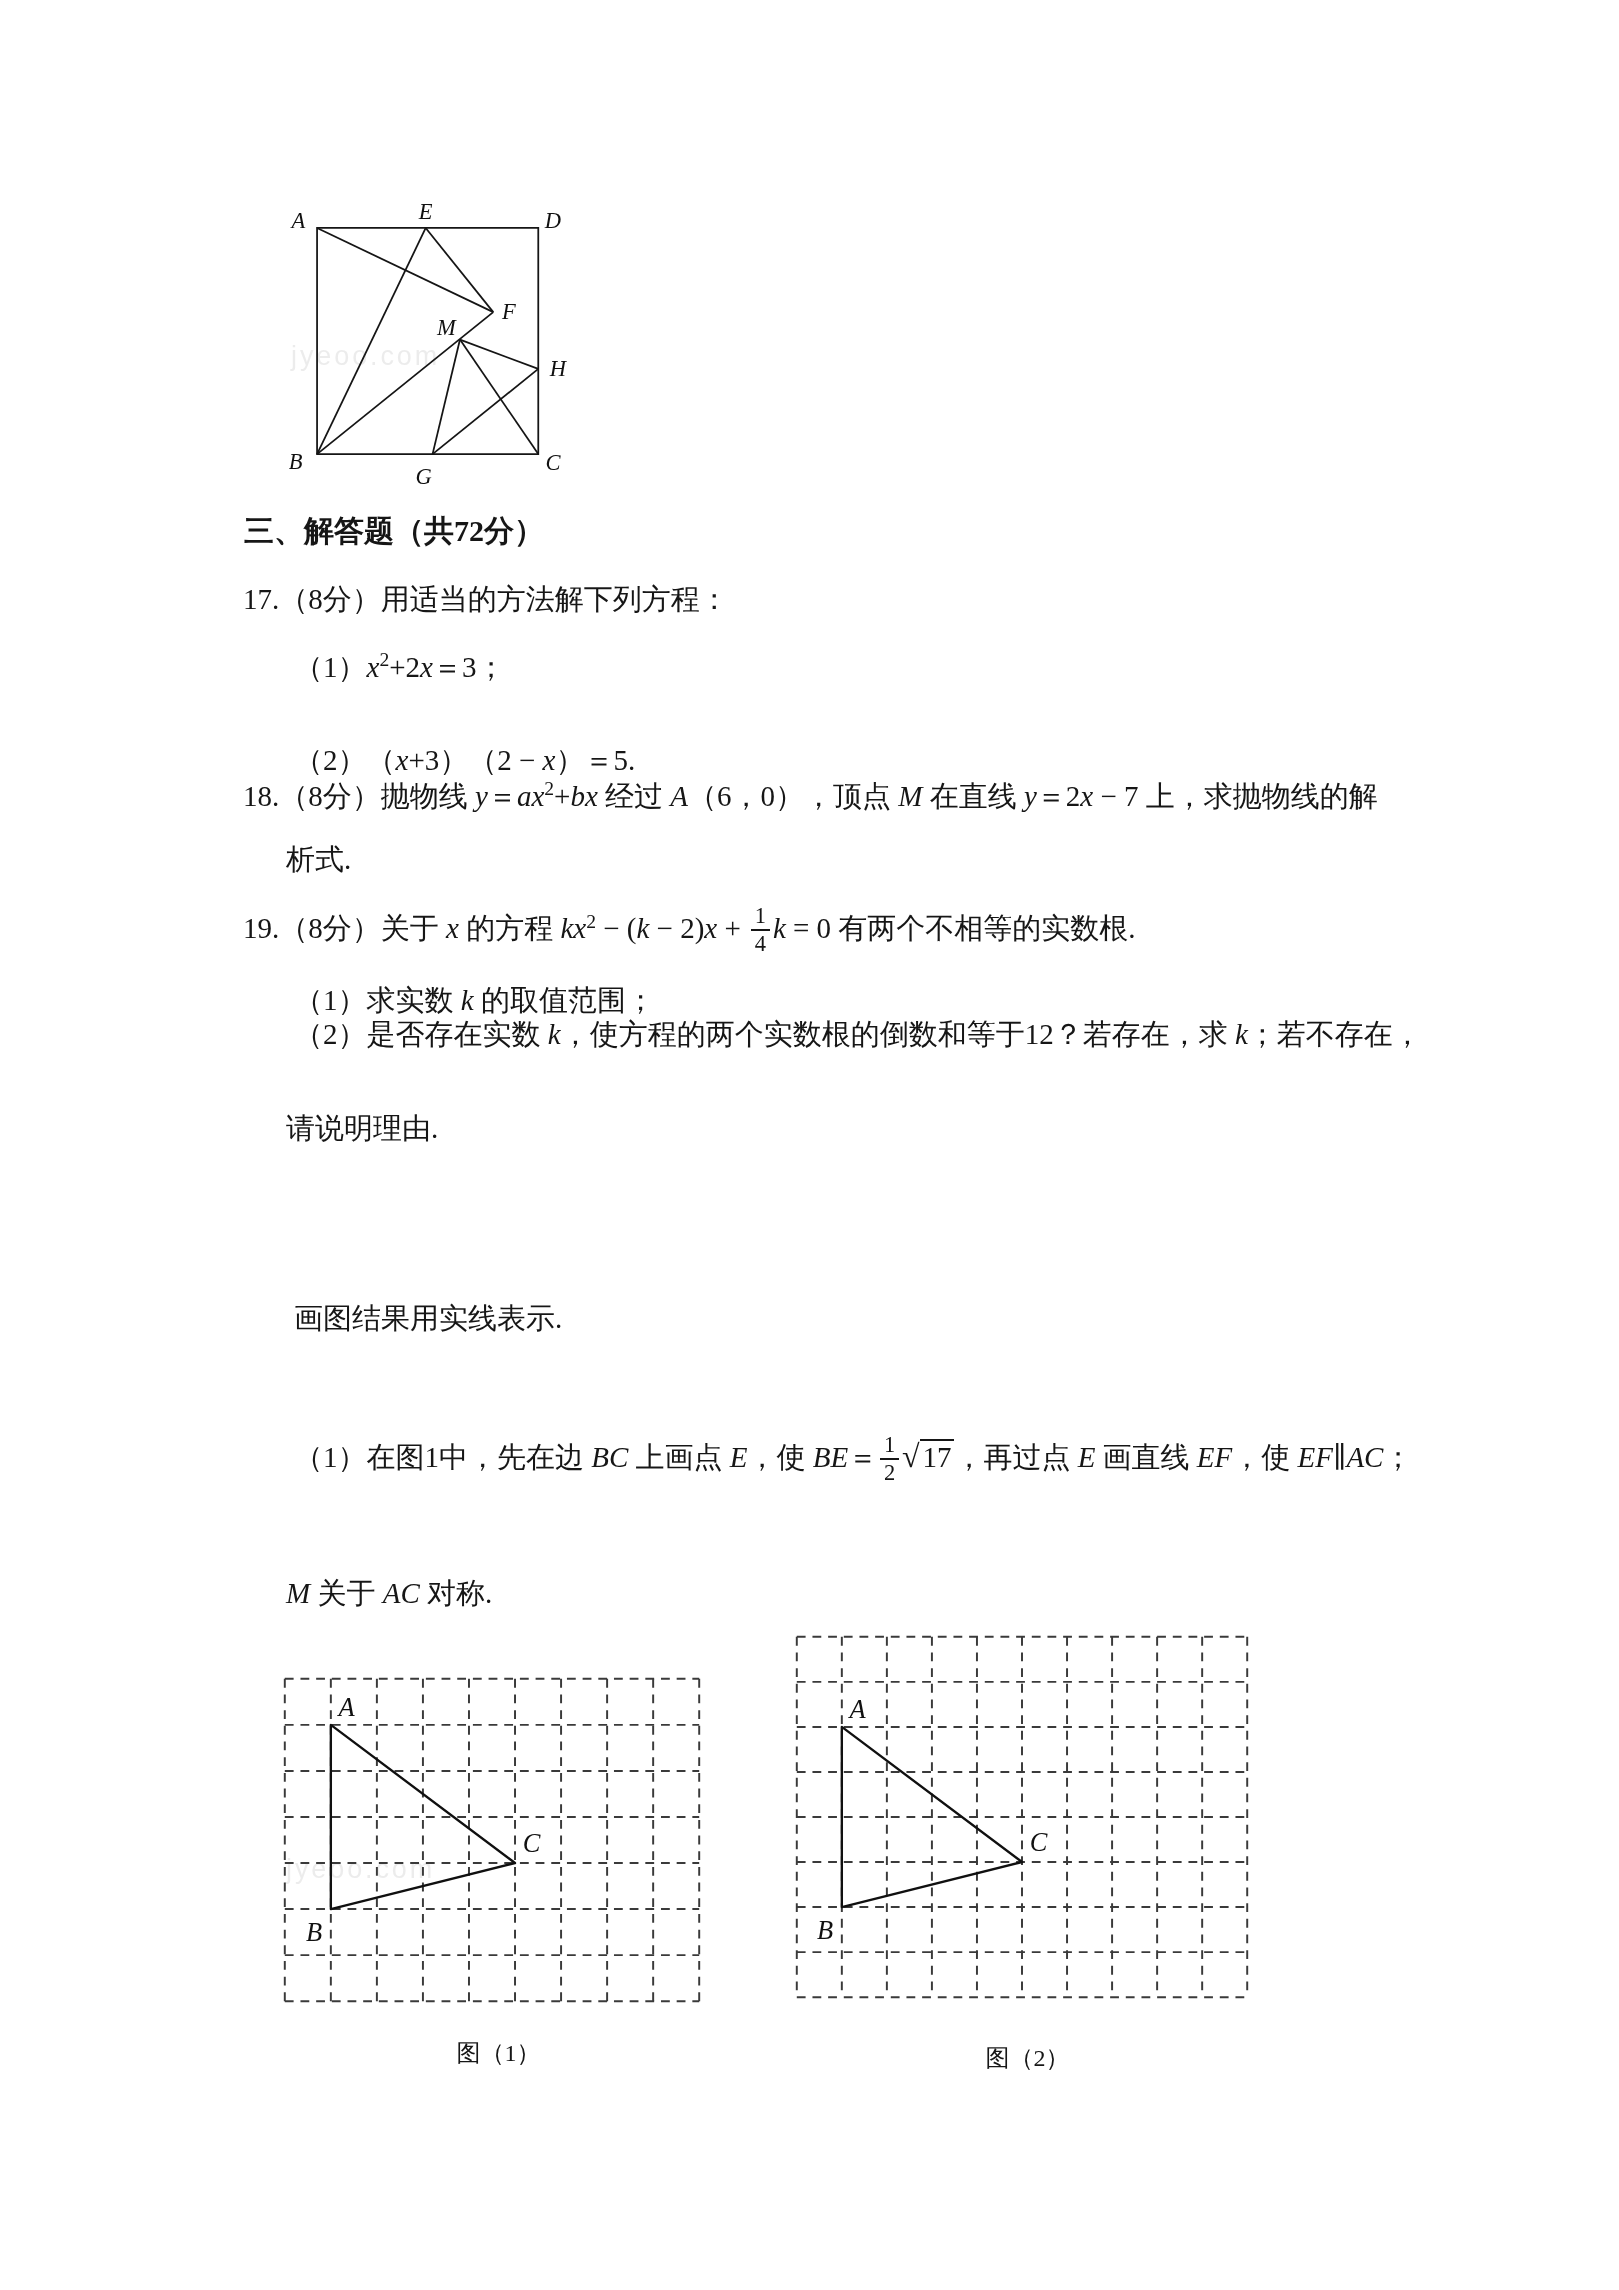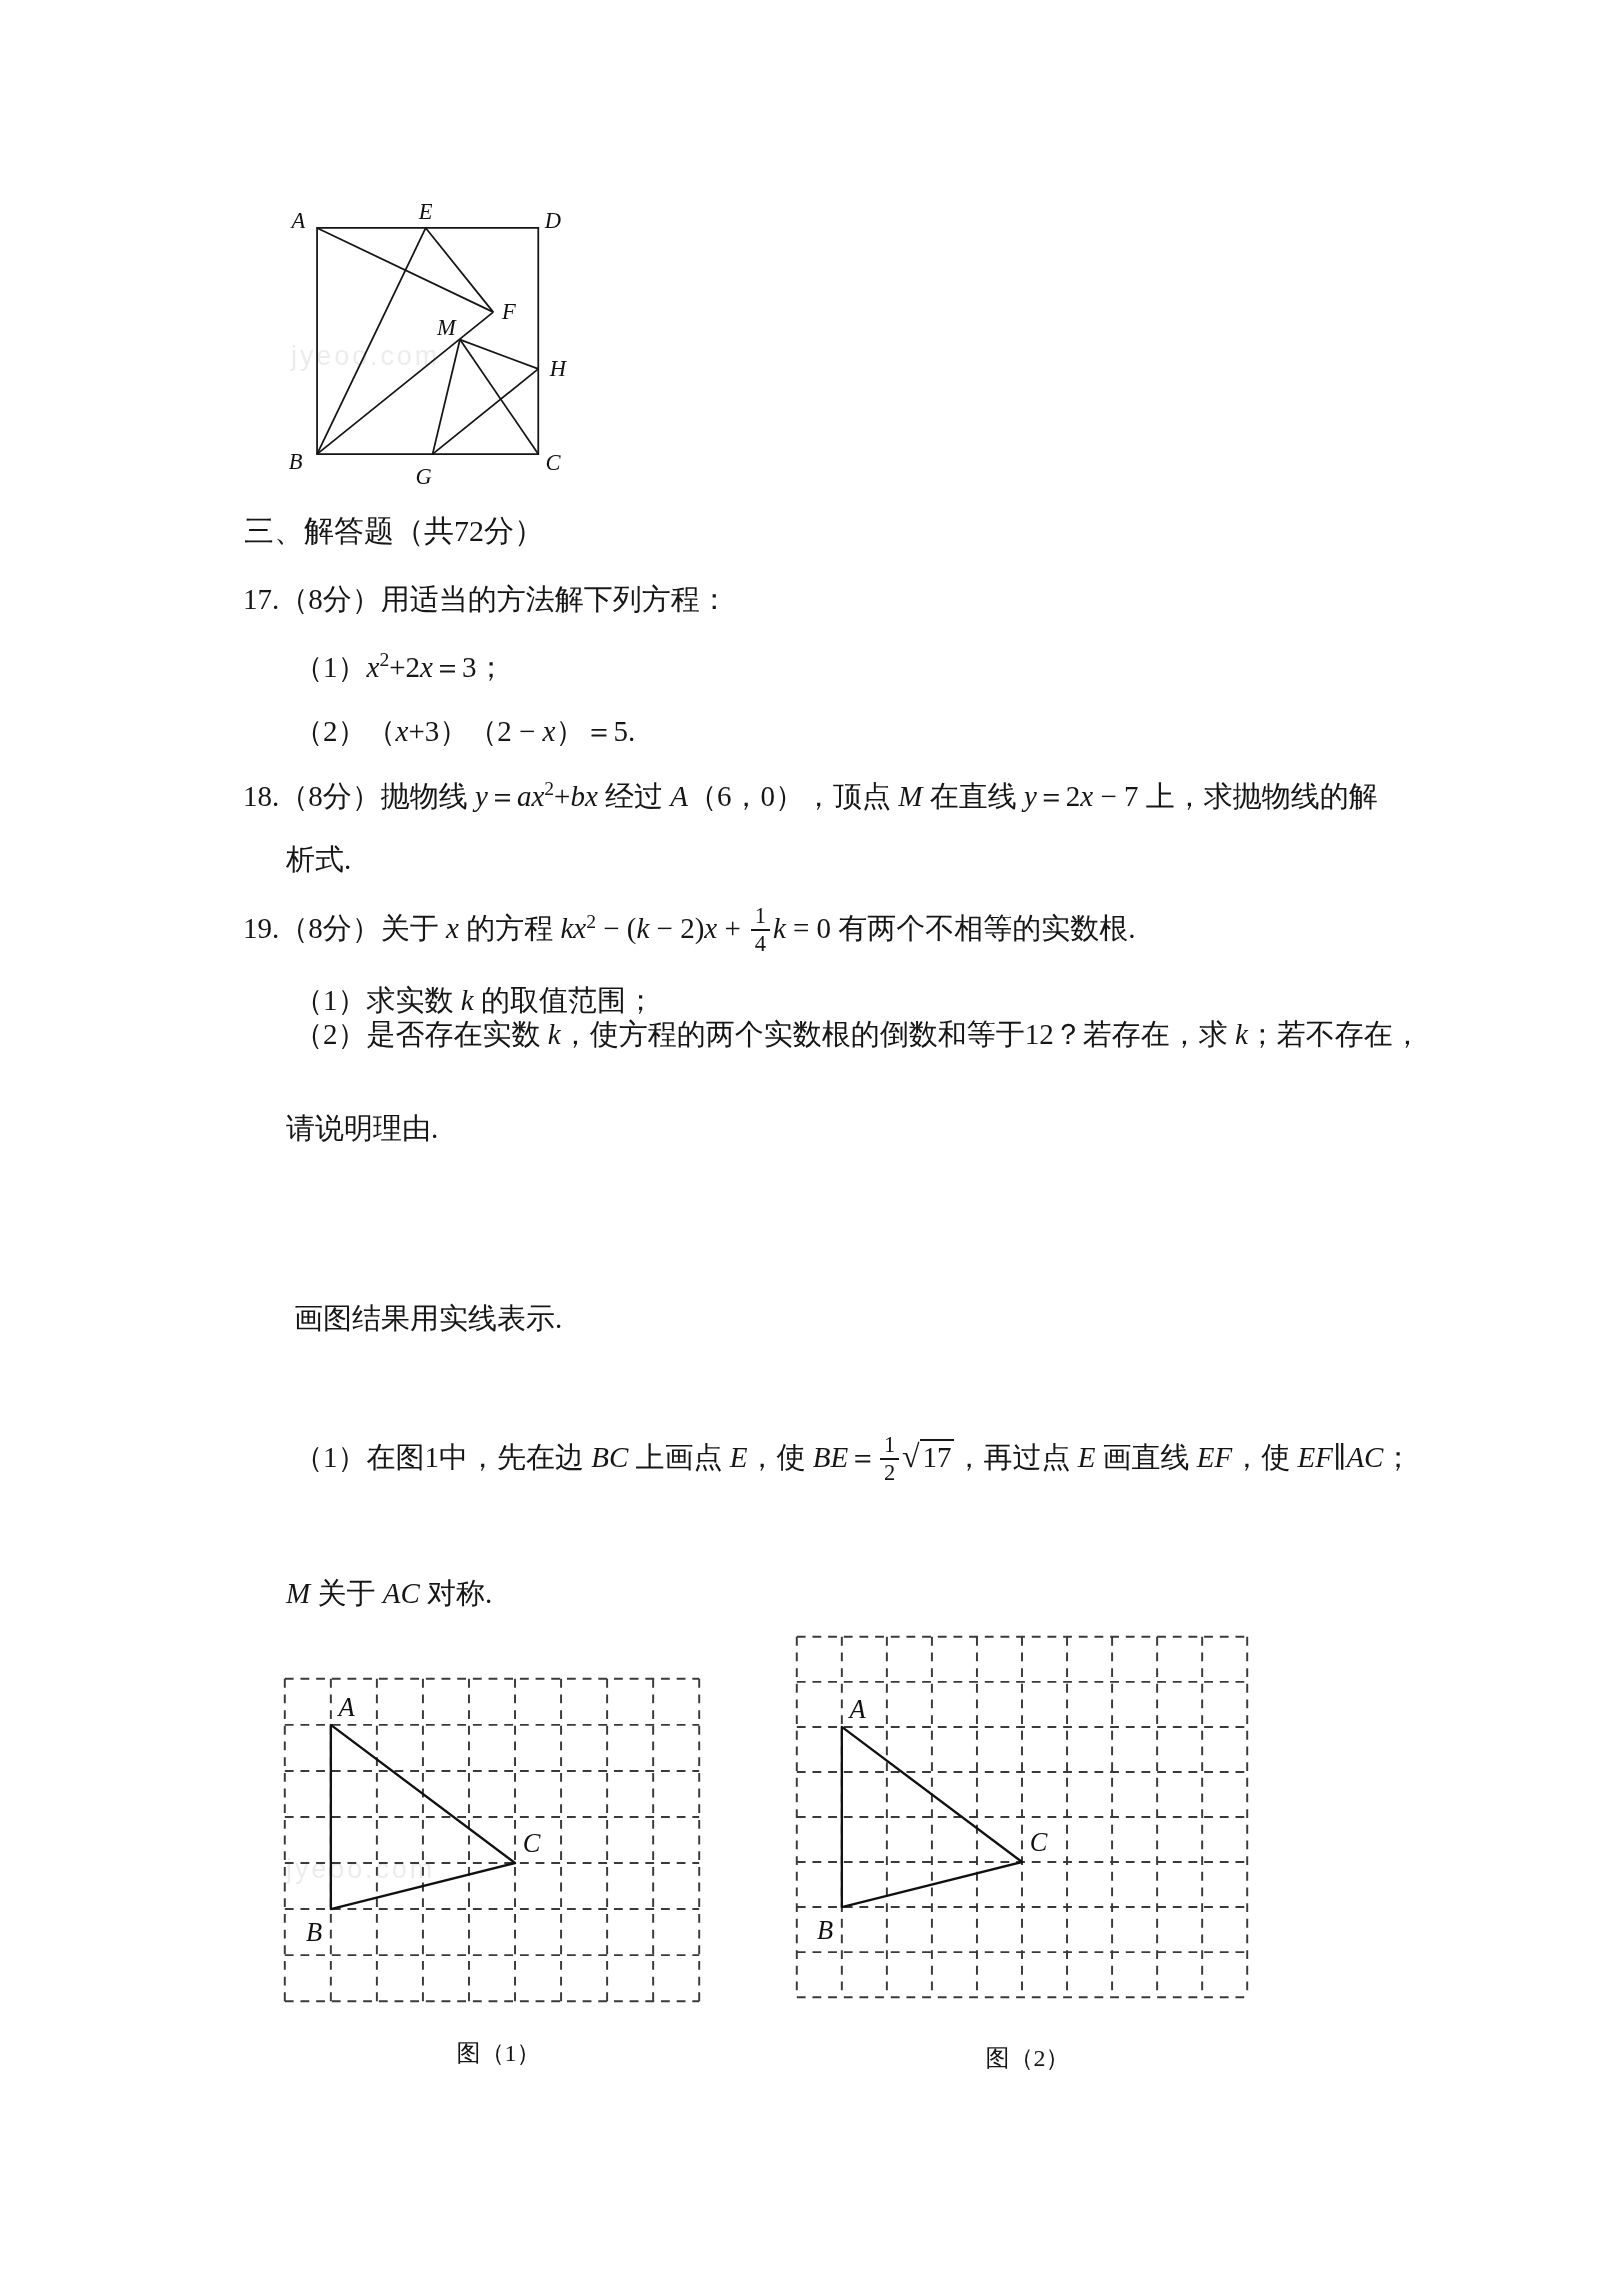--- a/index.html
+++ b/index.html
@@ -11,21 +11,21 @@
     color:#161616;
     overflow:hidden;
   }
   .line{
     position:absolute;
     white-space:nowrap;
     font-size:29px;
     line-height:37px;
     color:#161616;
   }
-  .bold{font-weight:normal;font-size:30px;}
+  .bold{font-weight:bold;font-size:30px;}
   .it{font-style:italic;font-family:"Liberation Serif","DejaVu Serif",serif;}
   sup.s{font-size:19.6px;vertical-align:super;line-height:0;}
   .frac{
     display:inline-block;vertical-align:-0.55em;text-align:center;
     line-height:1.05;font-size:22.5px;margin:0 2.9px;
   }
   .frac .num{display:block;border-bottom:2px solid #161616;padding:0 3.9px 1px 3.9px;}
   .frac .den{display:block;padding-top:1px;}
   .sqrt .rsign{font-size:32px;}
   .sqrt .rcand{border-top:2.5px solid #161616;padding:0 2.9px;}
@@ -78,21 +78,21 @@
   <div class="wm" style="left:291px;top:341px;">jyeoo.com</div>
 
   <div class="line bold" style="left:244px;top:512px;">三、解答题（共72分）</div>
 
   <div class="line" style="left:243px;top:581px;">17.（8分）用适当的方法解下列方程：</div>
 
   <div class="line" style="left:294px;top:649px;">
     <span>（1）</span><span class="it">x</span><sup class="s">2</sup><span>+2</span><span class="it">x</span><span>＝3；</span>
   </div>
 
-  <div class="line" style="left:294px;top:713px;">
+  <div class="line" style="left:294px;top:742px;">
     <span>（2）（</span><span class="it">x</span><span>+3）（2 − </span><span class="it">x</span><span>）＝5.</span>
   </div>
 
   <div class="line" style="left:243px;top:778px;">
     <span>18.（8分）抛物线 </span><span class="it">y</span><span>＝</span><span class="it">ax</span><sup class="s">2</sup><span>+</span><span class="it">bx</span><span> 经过 </span><span class="it">A</span><span>（6，0），顶点 </span><span class="it">M</span><span> 在直线 </span><span class="it">y</span><span>＝2</span><span class="it">x</span><span> − 7 上，求抛物线的解</span>
   </div>
   <div class="line" style="left:286px;top:841px;">析式.</div>
 
   <div class="line" style="left:243px;top:904px;">
     <span>19.（8分）关于 </span><span class="it">x</span><span> 的方程 </span><span class="it">kx</span><sup class="s">2</sup><span> − (</span><span class="it">k</span><span> − 2)</span><span class="it">x</span><span> + </span><span class="frac"><span class="num">1</span><span class="den">4</span></span><span class="it">k</span><span> = 0 有两个不相等的实数根.</span>

